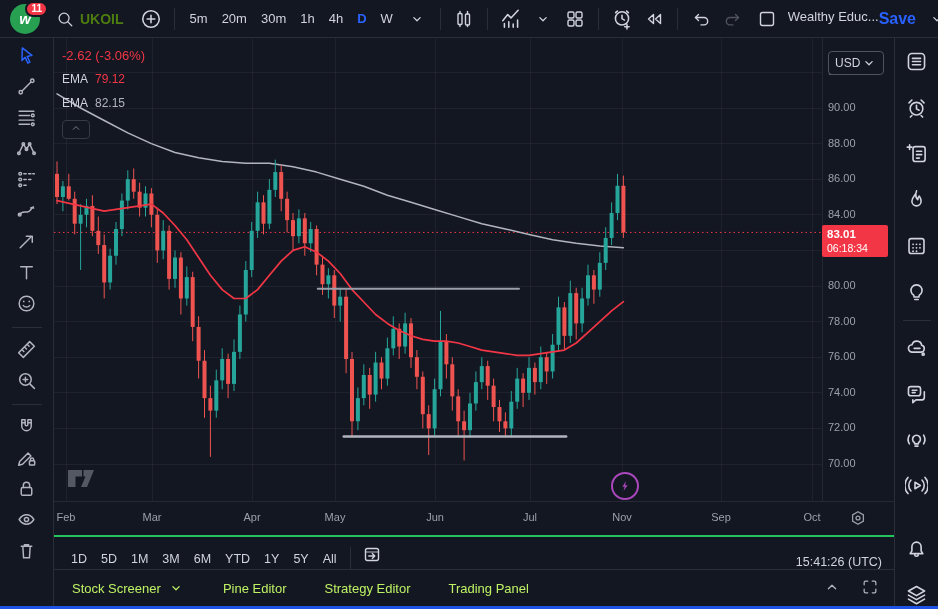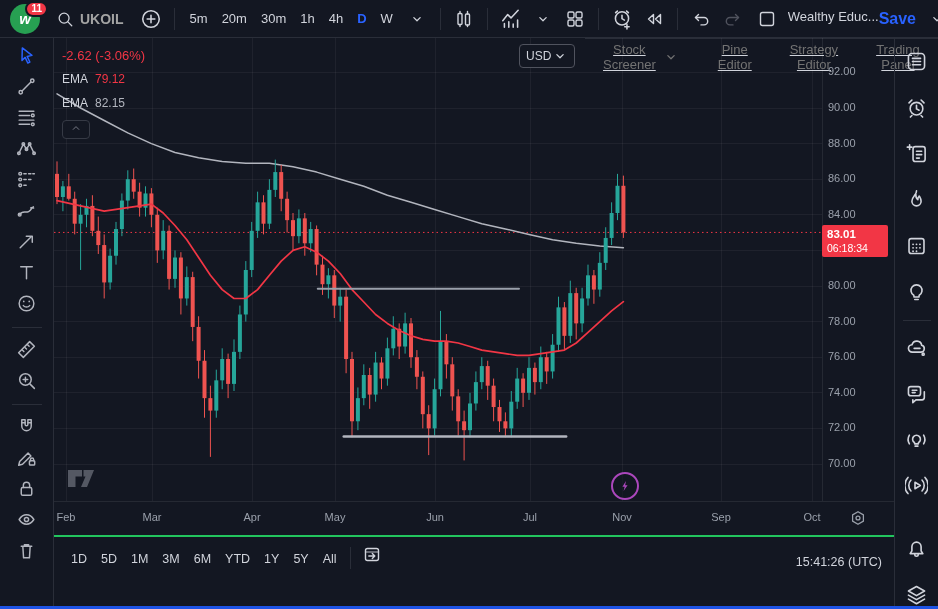--- a/index.html
+++ b/index.html
@@ -6,21 +6,21 @@
   html,body { background:#0b0e15; }
   body { font-family:"Liberation Sans","DejaVu Sans",sans-serif; color:#d1d4dc; }
   .app { position:relative; width:938px; height:609px; background:#131722; overflow:hidden; display:flex; flex-direction:column; }
 
   
   .header { height:38px; flex:0 0 38px; display:flex; align-items:center; border-bottom:1px solid #2a2e39; padding:0 6px 0 8px; gap:2px; }
   .logo-wrap { position:relative; width:36px; height:34px; flex:0 0 36px; }
   .logo { position:absolute; left:2px; top:2px; width:30px; height:30px; border-radius:50%; background:#27a052; color:#fff; font-weight:bold; font-style:italic; font-size:15px; display:flex; align-items:center; justify-content:center; }
   .logo-badge { position:absolute; right:-4px; top:-1px; min-width:17px; height:16px; border-radius:9px; background:#f23645; color:#fff; font-size:10px; font-weight:bold; display:flex; align-items:center; justify-content:center; padding:0 4px; border:2px solid #131722; }
   .symbol-btn { display:flex; align-items:center; gap:6px; padding:0 10px; height:30px; border-radius:4px; cursor:pointer; }
-  .symbol-name { font-size:14px; font-weight:bold; color:#a3a3a3; }
+  .symbol-name { font-size:14px; font-weight:bold; color:#4d7c0f; }
   .hbtn { height:30px; min-width:30px; padding:0 5px; border:none; background:transparent; color:#d1d4dc; display:flex; align-items:center; justify-content:center; border-radius:4px; cursor:pointer; font-family:inherit; }
   .hdiv { width:1px; height:22px; background:#2a2e39; margin:0 6px; flex:0 0 1px; }
   .intervals { display:flex; align-items:center; }
   .interval-btn { font-size:13px; color:#d1d4dc; padding:0 7px; height:30px; border:none; background:transparent; border-radius:4px; cursor:pointer; font-family:inherit; }
   .interval-btn.active { color:#2962ff; font-weight:bold; }
   .chev-sm svg { display:block; }
   .layout-name-wrap { display:flex; flex-direction:row; align-items:flex-start; line-height:1.1; padding:0 4px; cursor:pointer; }
   .layout-name { font-size:13px; color:#d1d4dc; max-width:96px; white-space:nowrap; overflow:hidden; }
   .save-label { font-size:16px; color:#2962ff; align-self:center;font-weight:bold; }
   .spacer-flex { flex:1; }
@@ -37,32 +37,32 @@
   .tool-btn svg { width:21px; height:21px; }
   .rail-div { width:30px; height:1px; background:#2a2e39; margin:4px 0; flex:0 0 1px; }
 
   .right-rail { width:44px; flex:0 0 44px; border-left:1px solid #2a2e39; display:flex; flex-direction:column; align-items:center; padding-top:10px; gap:17px; overflow:hidden; }
   .side-btn { width:32px; height:29px; border:none; background:transparent; color:#d1d4dc; display:flex; align-items:center; justify-content:center; border-radius:4px; cursor:pointer; flex:0 0 auto; }
   .side-btn svg { width:23px; height:23px; }
   .side-div { width:28px; height:1px; background:#2a2e39; flex:0 0 1px; margin:-4px 0; }
   .side-flex { flex:1; }
 
   
-  .center-col { width:840px; flex:0 0 840px; display:flex; min-width:0;text-decoration:underline; }
+  .center-col { width:840px; flex:0 0 840px; display:flex; flex-direction:column; min-width:0; }
   .chart-area { position:relative; height:531px; flex:0 0 531px; }
   #chart-svg { position:absolute; left:0; top:0; }
 
   .legend { position:absolute; left:8px; top:10px; z-index:6; font-size:13px; }
   .legend-change { color:#f23645; margin-bottom:9px; }
   .legend-row { display:flex; gap:7px; align-items:center; font-size:12px; margin-bottom:10px; cursor:default; }
   .legend-label { color:#d1d4dc; }
   .legend-collapse { width:28px; height:19px; border:1px solid #363a45; background:#131722; border-radius:4px; color:#787b86; display:flex; align-items:center; justify-content:center; cursor:pointer; }
   .legend-collapse svg { width:14px; height:14px; }
 
-  .usd-select { position:absolute; right:10px; top:6px; width:56px; height:24px; border:1px solid #50535e; border-radius:4px; background:#131722; color:#d1d4dc; font-size:12px; display:flex; align-items:center; justify-content:space-between; padding:0 6px; z-index:7; cursor:pointer; }
+  .usd-select { position:absolute; right:10px; top:13px; width:56px; height:24px; border:1px solid #50535e; border-radius:4px; background:#131722; color:#d1d4dc; font-size:12px; display:flex; align-items:center; justify-content:space-between; padding:0 6px; z-index:7; cursor:pointer; }
 
   .price-tick { position:absolute; left:774px; font-size:11px; color:#9aa0ab; z-index:2; }
   .price-tag { position:absolute; left:768px; width:66px; background:#f23645; color:#fff; border-radius:2px; padding:2px 5px 3px; z-index:5; text-align:left; }
   .price-tag .p { font-size:11.5px; font-weight:bold; line-height:1.25; }
   .price-tag .c { font-size:10.5px; line-height:1.2; }
 
   .time-axis { position:absolute; left:0; top:463px; width:840px; height:34px; border-top:1px solid rgba(255,255,255,0.08); }
   .month-label { position:absolute; top:9px; transform:translateX(-50%); font-size:11px; color:#9aa0ab; cursor:ew-resize; }
   .axis-gear { position:absolute; left:795px; top:7px; width:20px; height:20px; color:#9aa0ab; cursor:pointer; }
   .axis-gear svg { width:18px; height:18px; }
@@ -70,21 +70,21 @@
   .range-row { position:absolute; left:0; top:497px; width:840px; height:34px; border-top:2px solid #22c55e; display:flex; align-items:flex-end; padding:0 12px 0 10px; }
   .range-btn { border:none; background:transparent; color:#d1d4dc; font-size:12.5px; font-family:inherit; padding:3px 7px; border-radius:4px; cursor:pointer; }
   .clock { margin-left:auto; font-size:12.5px; color:#d1d4dc; cursor:pointer; }
 
   .tv-mark { position:absolute; left:14px; top:432px; opacity:.65; cursor:pointer; }
   .event-badge { position:absolute; left:557px; top:434px; width:28px; height:28px; border-radius:50%; border:2px solid #ab47bc; color:#ab47bc; display:flex; align-items:center; justify-content:center; background:rgba(19,23,34,.6); cursor:pointer; z-index:4; }
   .event-badge svg { width:16px; height:16px; }
 
   
   .bottom-panel { height:37px; flex:0 0 37px; border-top:1px solid #2a2e39; display:flex; align-items:center; padding:0 10px 0 16px; gap:34px; background:#131722; }
-  .panel-tab { display:flex; align-items:center; gap:6px; font-size:13px; color:#737373; background:transparent; border:none; font-family:inherit; cursor:pointer; padding:4px 2px; }
+  .panel-tab { display:flex; align-items:center; gap:6px; font-size:13px; color:#bef264; background:transparent; border:none; font-family:inherit; cursor:pointer; padding:4px 2px; }
   .panel-right { margin-left:auto; display:flex; gap:10px; }
   .panel-icon-btn { width:28px; height:26px; background:transparent; border:none; color:#b2b5be; display:flex; align-items:center; justify-content:center; border-radius:4px; cursor:pointer; }
   .panel-icon-btn svg { width:18px; height:18px; }
 
   .blue-strip { height:3px; flex:0 0 3px; background:#1e53e5; }
 </style>
 </head>
 <body>
 
 <div class="app">

